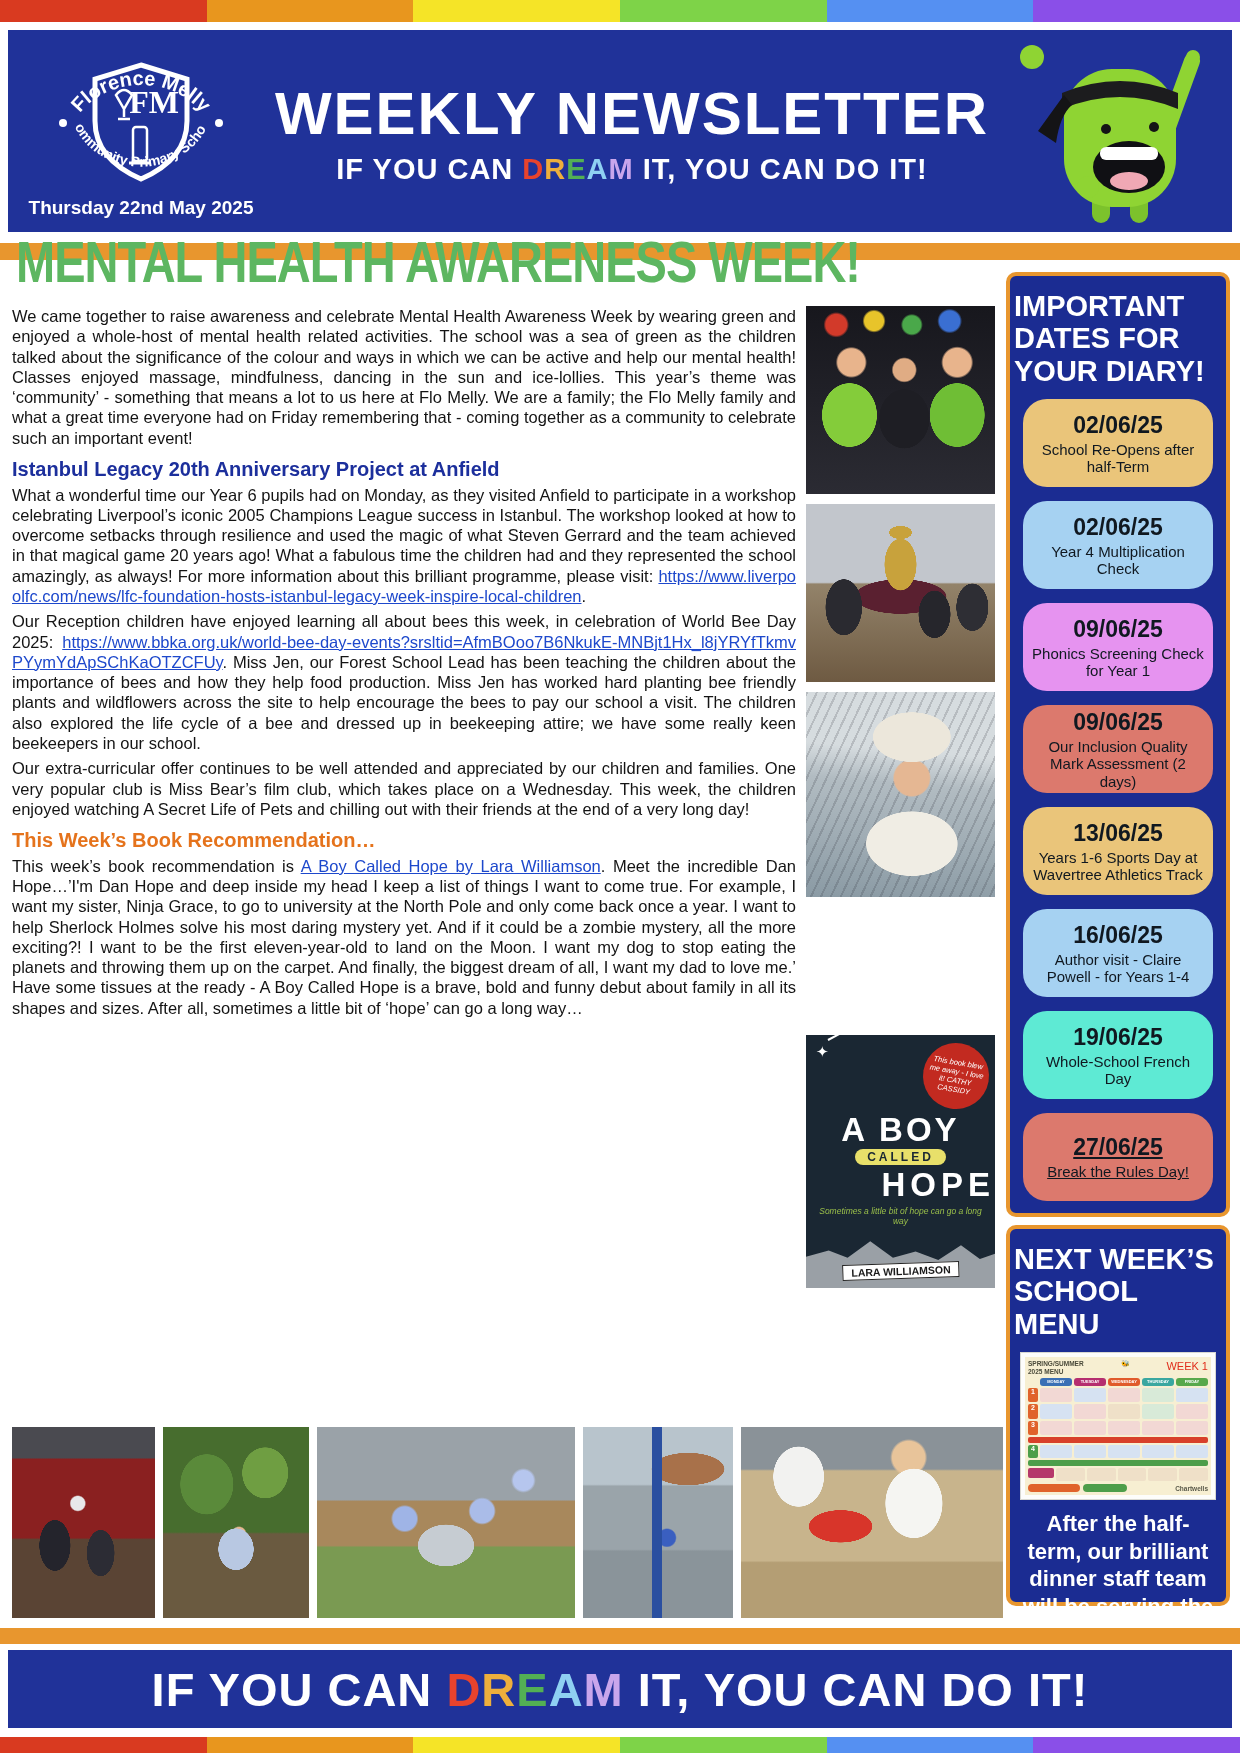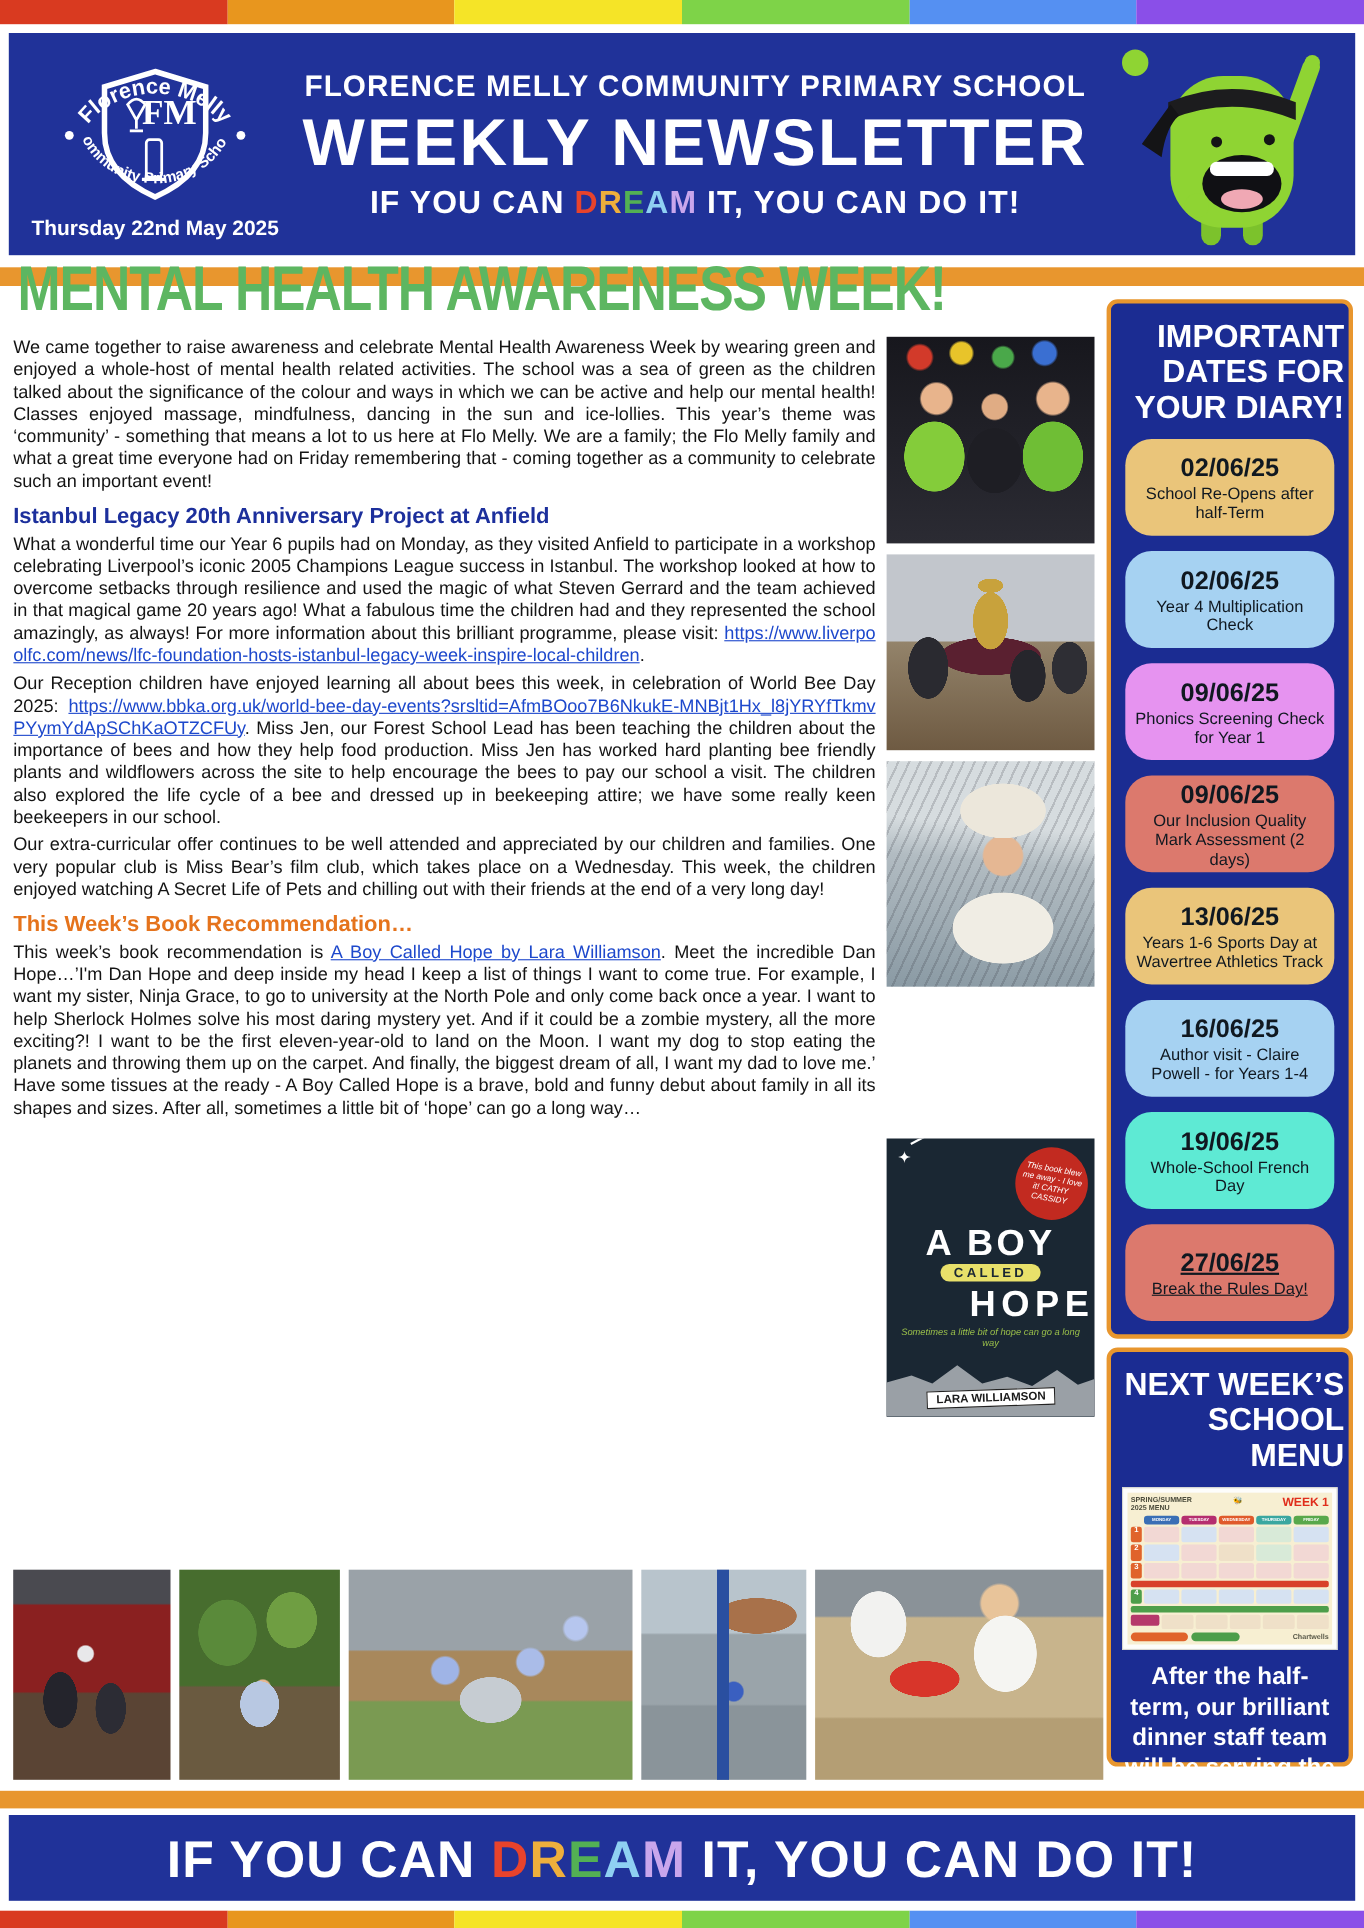--- a/index.html
+++ b/index.html
@@ -88,35 +88,35 @@
   .book-tagline{color:#9abf4a;font-style:italic;font-size:8.5px;text-align:center;margin-top:5px;padding:0 10px;}
   .book-houses{position:absolute;bottom:0;left:0;right:0;height:52px;background:#9aa0a6;
     clip-path:polygon(0 40%,12% 28%,22% 42%,34% 10%,46% 42%,58% 30%,70% 46%,82% 18%,92% 44%,100% 34%,100% 100%,0 100%);}
   .book-author{position:absolute;bottom:9px;left:50%;transform:translateX(-50%) rotate(-2deg);
     background:#fff;color:#1a1a1a;font-size:10.5px;font-weight:bold;padding:1px 8px;
     border:1px solid #222;white-space:nowrap;}
   
   .panel{position:absolute;left:1006px;width:216px;background:#1b2c92;border:4px solid #e8962e;
          border-radius:10px;color:#fff;box-sizing:content-box;}
   .dates-panel{top:272px;height:937px;}
-  .panel-title{font-size:29px;font-weight:bold;text-align:right;line-height:1.12;margin:14px 4px 12px;}
+  .panel-title{font-size:29px;font-weight:bold;text-align:left;line-height:1.12;margin:14px 4px 12px;}
   .date-card{width:190px;height:88px;margin:0 auto 14px;border-radius:24px;color:#101820;
              display:flex;flex-direction:column;align-items:center;justify-content:center;
              text-align:center;padding:2px 8px;box-sizing:border-box;}
   .date-card .d{font-size:23px;font-weight:bold;}
   .date-card .t{font-size:15px;line-height:1.15;margin-top:2px;}
   .menu-panel{top:1225px;height:373px;}
   .menu-img{width:196px;height:148px;background:#fdfdfb;border:1px solid #d8d8d2;margin:4px auto 10px;
             padding:4px;box-sizing:border-box;font-family:"Liberation Sans",sans-serif;}
   .menu-inner{width:100%;height:100%;background:#f7efd2;padding:3px;box-sizing:border-box;
               display:flex;flex-direction:column;gap:2px;}
   .menu-head{display:flex;justify-content:space-between;align-items:flex-start;color:#3a3a34;}
   .menu-season{font-size:6.5px;font-weight:bold;width:58px;line-height:1.2;color:#4a4a3a;}
   .menu-bee{font-size:7px;}
-  .menu-week{font-size:11px;font-weight:bold;color:#e02d1b;}
+  .menu-week{font-size:11px;font-weight:normal;color:#e02d1b;}
   .menu-days{display:flex;gap:2px;margin-left:12px;}
   .menu-days span{flex:1;height:8px;border-radius:3px;color:#fff;font-size:4px;font-weight:bold;
                   text-align:center;line-height:8px;overflow:hidden;}
   .menu-row{display:flex;gap:2px;}
   .menu-num{width:10px;border-radius:2px;color:#fff;font-size:7px;font-weight:bold;text-align:center;}
   .menu-cells{flex:1;display:flex;gap:2px;}
   .menu-cells i{flex:1;border-radius:2px;}
   .mr1{height:15px;} .mr2{height:15px;} .mr3{height:15px;} .mr4{height:14px;}
   .c-pink{background:#f2d8d4;} .c-blue{background:#d6e2f2;} .c-green{background:#d8ead8;} .c-sand{background:#efe0c8;}
   .menu-banner{height:6px;border-radius:2px;}
@@ -196,21 +196,20 @@
         <circle cx="178" cy="80" r="4" fill="#fff"></circle>
         <path d="M100 22 L146 36 L146 78 Q146 116 100 136 Q54 116 54 78 L54 36 Z" fill="none" stroke="#ffffff" stroke-width="5"></path>
         <text x="113" y="70" text-anchor="middle" fill="#ffffff" font-size="32" font-weight="bold" font-family="Liberation Serif,serif">FM</text>
         <path d="M75 52 q8 -10 16 0 l-8 14 Z M83 66 l0 8 M77 76 l12 0" stroke="#fff" stroke-width="2.5" fill="none"></path>
         <rect x="92" y="84" width="14" height="34" rx="3" fill="none" stroke="#fff" stroke-width="2.5"></rect>
         <path d="M88 120 l22 0" stroke="#fff" stroke-width="3"></path>
       </svg>
       <div class="logo-date">Thursday 22nd May 2025</div>
     </div>
     <div class="header-center">
-      <div class="school-name">FLORENCE MELLY COMMUNITY PRIMARY SCHOOL</div>
       <div class="newsletter-title">WEEKLY NEWSLETTER</div>
       <div class="motto"><span>IF YOU CAN </span><span class="dream-letter" style="color: rgb(232, 67, 44);">D</span><span class="dream-letter" style="color: rgb(238, 175, 60);">R</span><span class="dream-letter" style="color: rgb(83, 176, 84);">E</span><span class="dream-letter" style="color: rgb(143, 208, 242);">A</span><span class="dream-letter" style="color: rgb(201, 166, 236);">M</span><span> IT, YOU CAN DO IT!</span></div>
     </div>
     <div class="mascot-wrap">
       <svg width="210" height="200" viewBox="0 0 210 200">
         <circle cx="24" cy="22" r="12" fill="#8fd433"></circle>
         <path d="M160 92 L184 26" stroke="#8fd433" stroke-width="16" stroke-linecap="round"></path>
         <circle cx="185" cy="22" r="7" fill="#8fd433"></circle>
         <rect x="84" y="150" width="18" height="38" rx="9" fill="#7cc22c"></rect>
         <rect x="122" y="150" width="18" height="38" rx="9" fill="#7cc22c"></rect>

